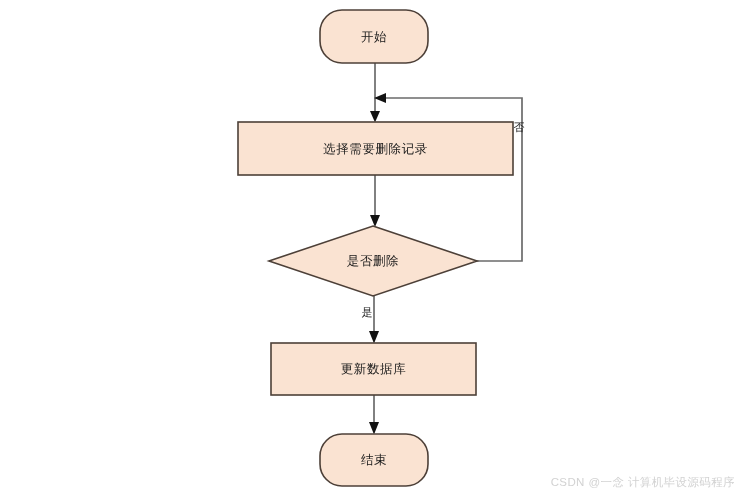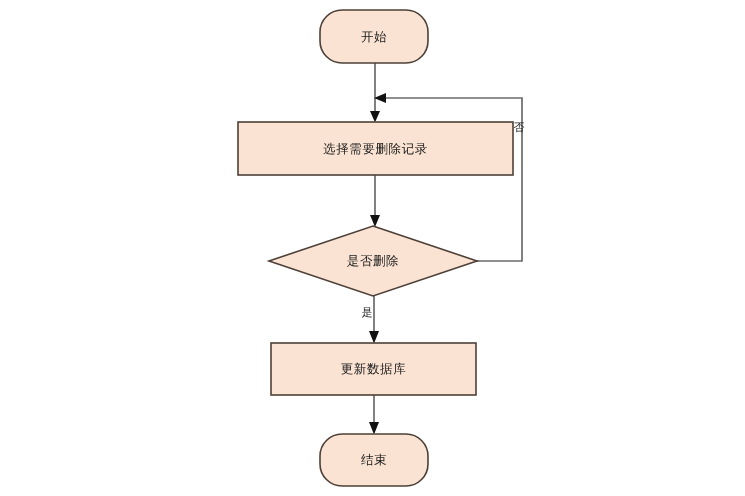--- a/index.html
+++ b/index.html
@@ -120,14 +120,15 @@
       <text class="node-label" x="373.5" y="370">更新数据库</text>
     </g>
 
     <g>
       <rect class="shape" x="320" y="434" width="108" height="52" rx="22" ry="22"></rect>
       <text class="node-label" x="374" y="461">结束</text>
     </g>
 
   </svg>
 
+  <div id="watermark">CSDN @一念 计算机毕设源码程序</div>
 
 </div>
 
 </body></html>

